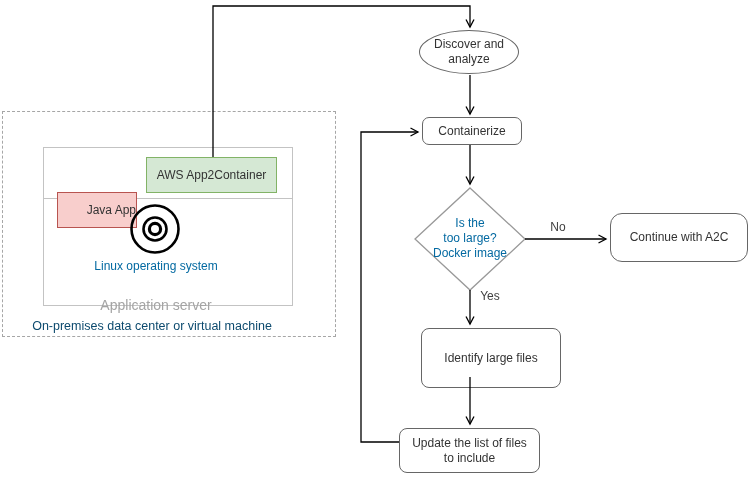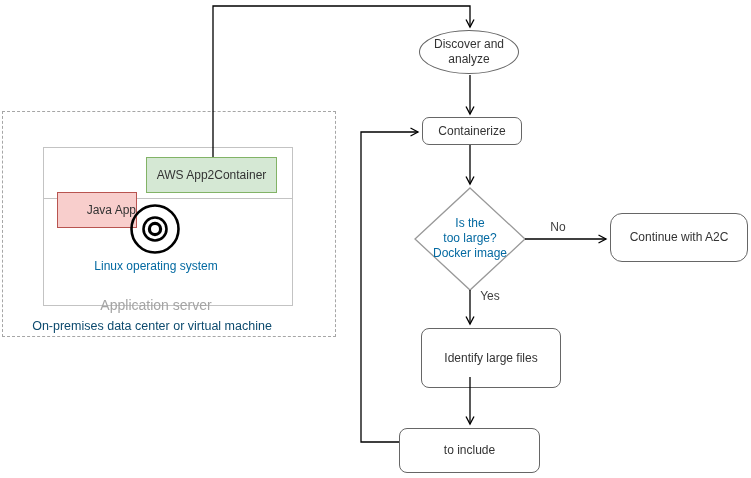--- a/index.html
+++ b/index.html
@@ -165,20 +165,21 @@
 
     <div class="flow-node continue-node">
       <span>Continue with A2C</span>
     </div>
 
     <div class="flow-node identify-node">
       <span>Identify large files</span>
     </div>
 
     <div class="flow-node update-node">
+      <span>Update the list of files</span>
       <span>to include</span>
     </div>
   </div>
 
   <div class="text-layer">
 
     <div class="linux-label">Linux operating system</div>
 
     <div class="appserver-label">Application server</div>
 

